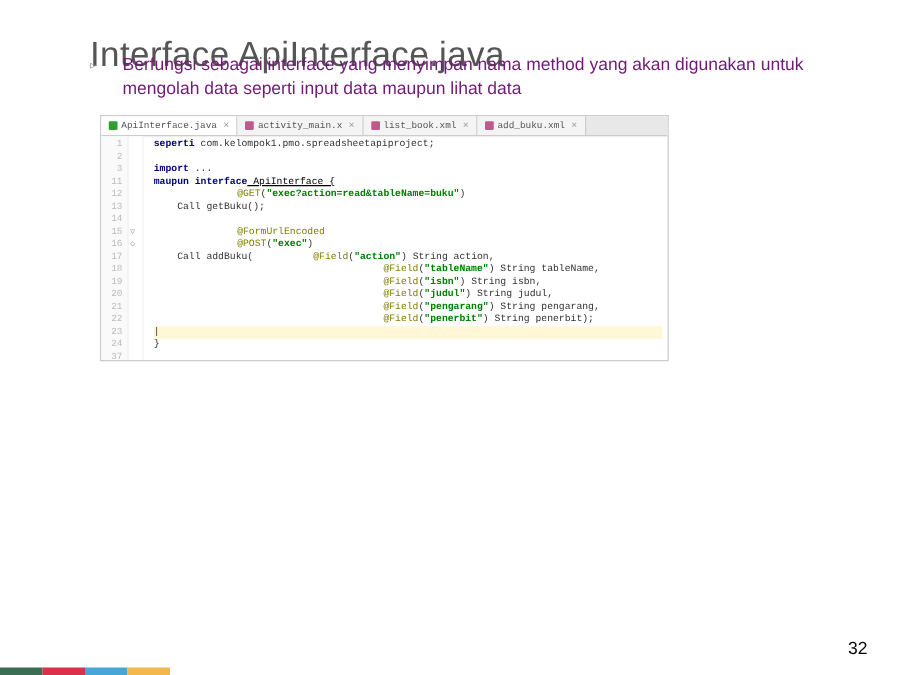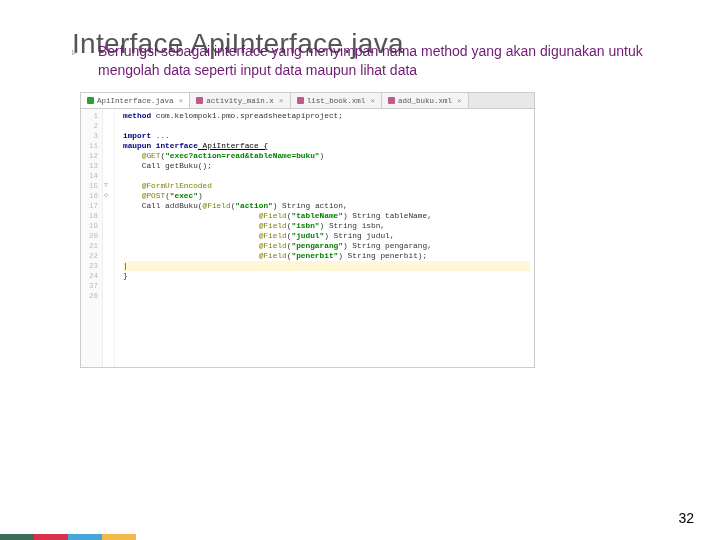--- a/index.html
+++ b/index.html
@@ -39,21 +39,21 @@
     margin-left: 26px;
     font-size: 14px;
     color: #701a75;
     line-height: 1.35;
   }
   .editor-frame {
     position: absolute;
     left: 80px;
     top: 92px;
     width: 455px;
-    height: 276px;
+    height: 197px;
     border: 1px solid #ccc;
     background: #fff;
     font-family: "Consolas", "Courier New", monospace;
     font-size: 8.5px;
     overflow: hidden;
   }
   .tab-bar {
     display: flex;
     height: 16px;
     background: #e8e8e8;
@@ -114,21 +114,21 @@
   }
   .code {
     flex: 1;
     padding: 2px 4px 2px 8px;
     font-size: 7.8px;
     line-height: 10px;
     white-space: pre;
     color: #333;
   }
   .kw { color: #000080; font-weight: bold; }
-  .ann { color: #808000; }
+  .ann { color: #808000; margin-left: 48px; }
   .str { color: #008000; font-weight: bold; }
   .cls { color: #000; text-decoration: underline; }
   .caret-line {
     background: #fff7d6;
     display: inline-block;
     width: 100%;
   }
   .page-num {
     position: absolute;
     right: 26px;
@@ -202,21 +202,21 @@
         <div>22</div>
         <div>23</div>
         <div>24</div>
         <div>37</div>
         <div>26</div>
       </div>
     <div class="gutter2" id="gutter2">
         <div class="marker" style="top: 72px;">▽</div>
         <div class="marker" style="top: 82px;">◇</div>
       </div>
-    <div class="code" id="code"><span class="kw">method</span> com.kelompok1.pmo.spreadsheetapiproject;
+    <div class="code" id="code"><span class="kw">seperti</span> com.kelompok1.pmo.spreadsheetapiproject;
 
 <span class="kw">import</span> ...
 <span class="kw">maupun interface</span><span class="cls"> ApiInterface {</span>
     <span class="ann">@GET</span>(<span class="str">"exec?action=read&amp;tableName=buku"</span>)
     Call<getbuku> getBuku();
 
     <span class="ann">@FormUrlEncoded</span>
     <span class="ann">@POST</span>(<span class="str">"exec"</span>)
     Call<modelbuku> addBuku(<span class="ann">@Field</span>(<span class="str">"action"</span>) String action,
                              <span class="ann">@Field</span>(<span class="str">"tableName"</span>) String tableName,

